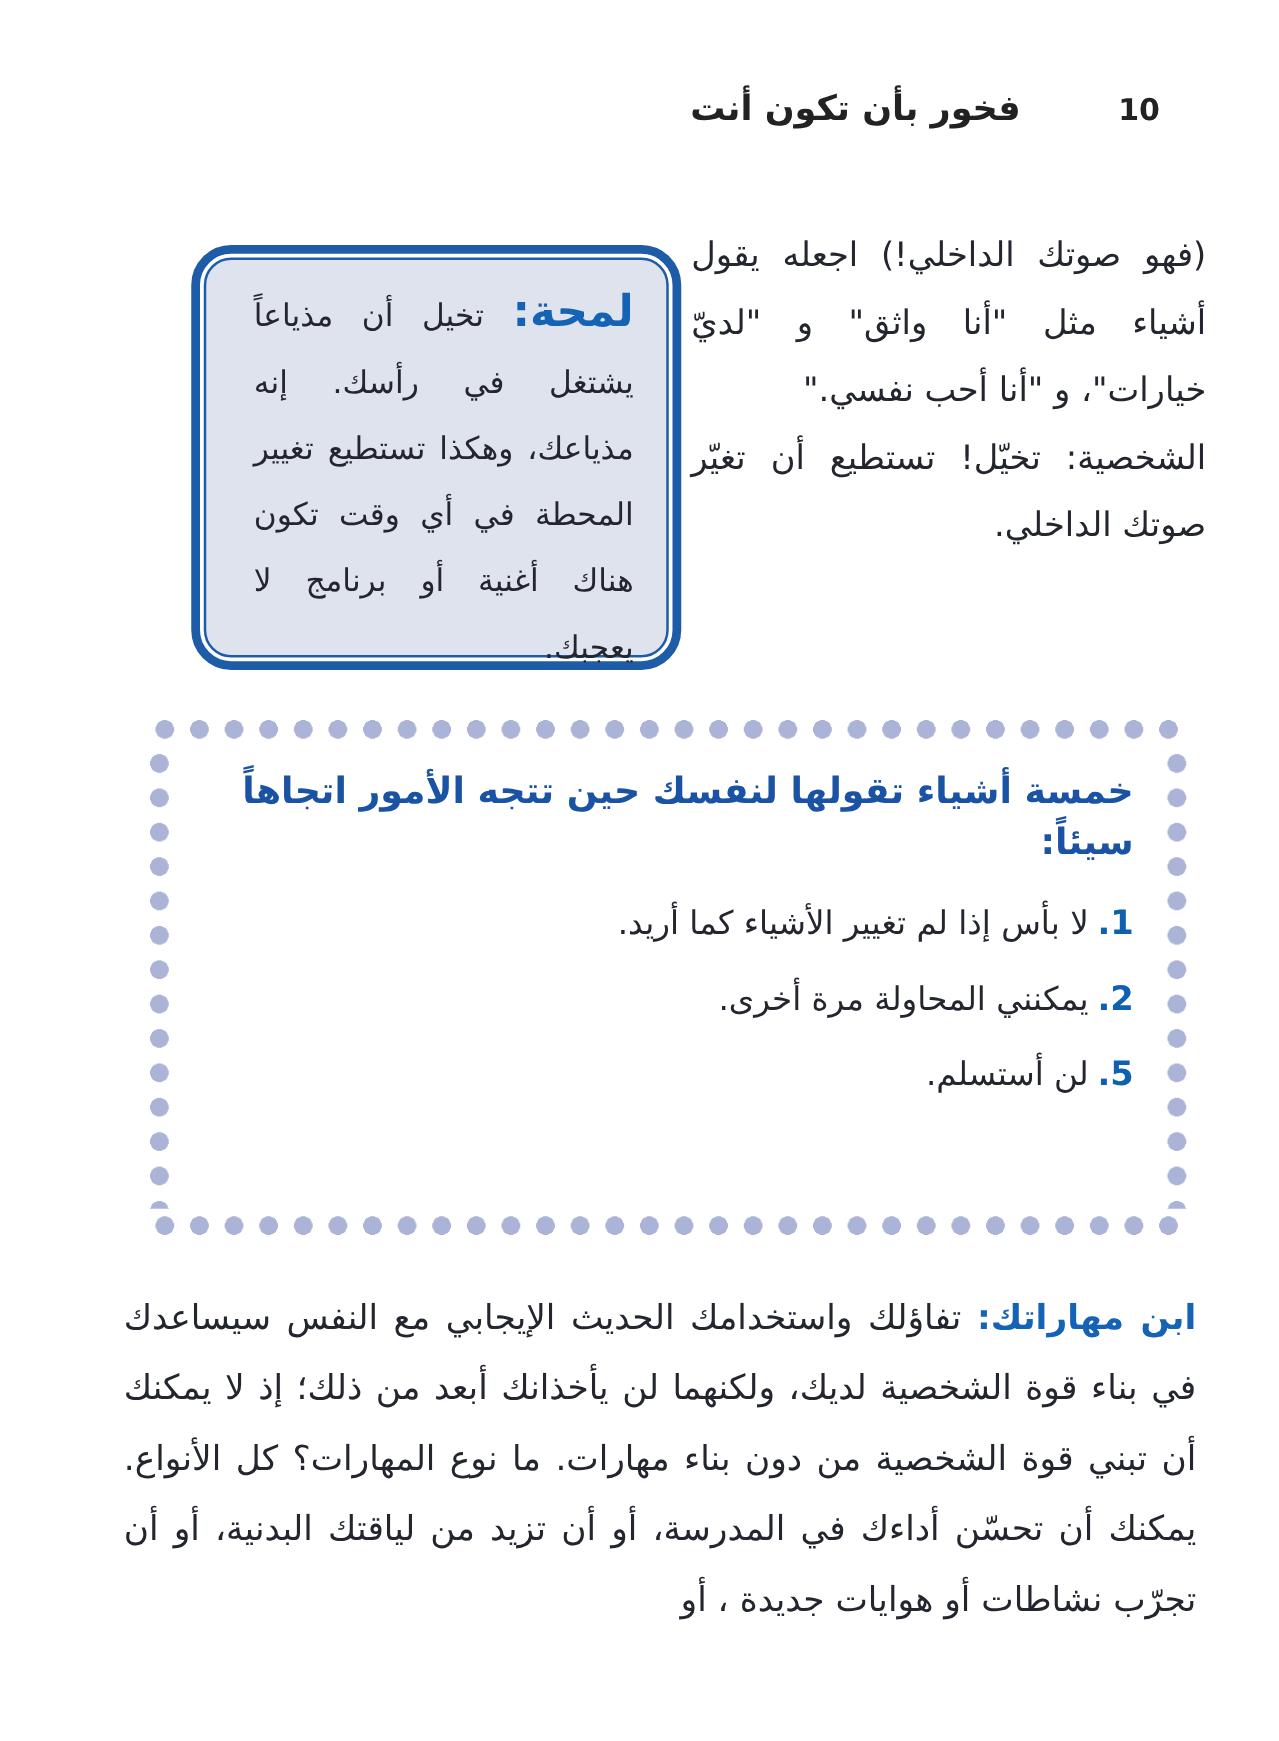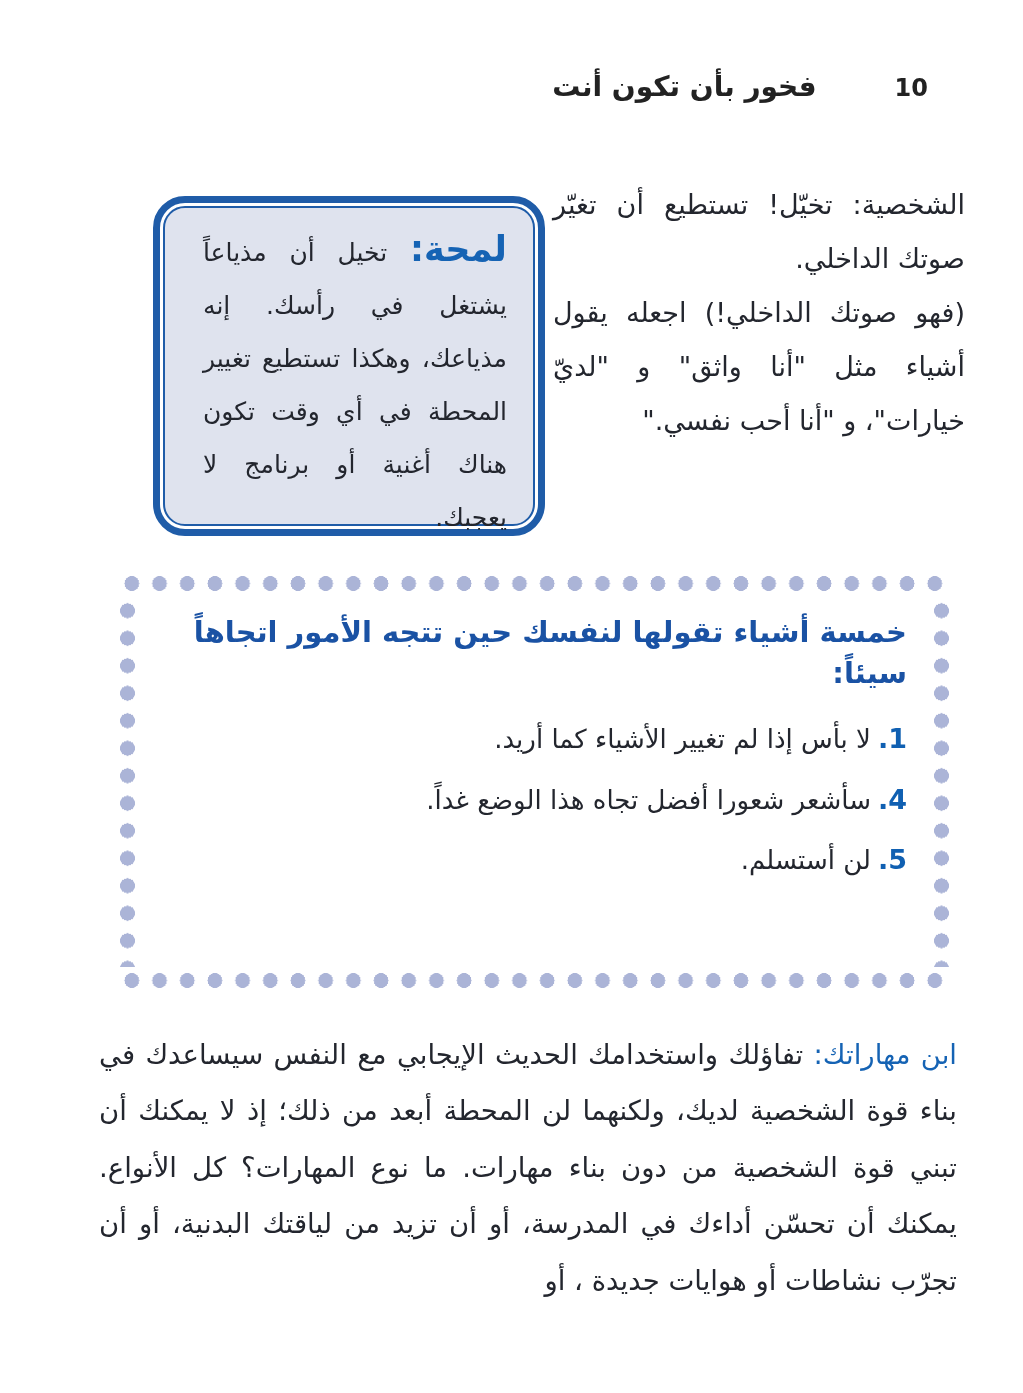--- a/index.html
+++ b/index.html
@@ -85,35 +85,35 @@
     direction:rtl;text-align:right;color:var(--body-text);
   }
   .num{color:var(--number-blue);font-weight:bold;margin-left:7px;font-size:27px;}
 
   
   .skills{
     position:absolute;top:1026px;right:66px;width:858px;
     direction:rtl;text-align:justify;
     font-size:27.5px;line-height:2.05;color:var(--body-text);
   }
-  .skills-label{color:var(--label-blue);font-weight:normal;}
+  .skills-label{color:var(--label-blue);font-weight:bold;}
 </style>
 </head>
 <body>
 
 <div class="page">
 
   <div class="header">
     <span class="page-num">10</span>
     <span class="page-title">فخور بأن تكون أنت</span>
   </div>
 
   <div class="intro">
+    <p>(فهو صوتك الداخلي!) اجعله يقول أشياء مثل "أنا واثق" و "لديّ خيارات"، و "أنا أحب نفسي."</p>
     <p>الشخصية: تخيّل! تستطيع أن تغيّر صوتك الداخلي.</p>
-    <p>(فهو صوتك الداخلي!) اجعله يقول أشياء مثل "أنا واثق" و "لديّ خيارات"، و "أنا أحب نفسي."</p>
   </div>
 
   <div class="glimpse-outer">
     <div class="glimpse-inner">
       <span class="glimpse-label">لمحة:</span>
       <span>تخيل أن مذياعاً يشتغل في رأسك. إنه مذياعك، وهكذا تستطيع تغيير المحطة في أي وقت تكون هناك أغنية أو برنامج لا يعجبك.</span>
     </div>
   </div>
 
   <div class="dotted">
@@ -122,26 +122,26 @@
     <div class="dots-v dots-left"></div>
     <div class="dots-v dots-right"></div>
 
     <div class="list-heading">خمسة أشياء تقولها لنفسك حين تتجه الأمور اتجاهاً سيئاً:</div>
 
     <div class="list">
       <div class="list-item">
         <span class="num">1.</span><span>لا بأس إذا لم تغيير الأشياء كما أريد.</span>
       </div>
       <div class="list-item">
-        <span class="num">4.</span><span>سأشعر شعورا أفضل تجاه هذا الوضع غداً.</span>
+        <span class="num">2.</span><span>يمكنني المحاولة مرة أخرى.</span>
       </div>
       <div class="list-item">
         <span class="num">5.</span><span>لن أستسلم.</span>
       </div>
     </div>
   </div>
 
   <div class="skills">
     <span class="skills-label">ابن مهاراتك:</span>
-    <span>تفاؤلك واستخدامك الحديث الإيجابي مع النفس سيساعدك في بناء قوة الشخصية لديك، ولكنهما لن المحطة أبعد من ذلك؛ إذ لا يمكنك أن تبني قوة الشخصية من دون بناء مهارات. ما نوع المهارات؟ كل الأنواع. يمكنك أن تحسّن أداءك في المدرسة، أو أن تزيد من لياقتك البدنية، أو أن تجرّب نشاطات أو هوايات جديدة ، أو</span>
+    <span>تفاؤلك واستخدامك الحديث الإيجابي مع النفس سيساعدك في بناء قوة الشخصية لديك، ولكنهما لن يأخذانك أبعد من ذلك؛ إذ لا يمكنك أن تبني قوة الشخصية من دون بناء مهارات. ما نوع المهارات؟ كل الأنواع. يمكنك أن تحسّن أداءك في المدرسة، أو أن تزيد من لياقتك البدنية، أو أن تجرّب نشاطات أو هوايات جديدة ، أو</span>
   </div>
 
 </div>
 
 </body></html>

